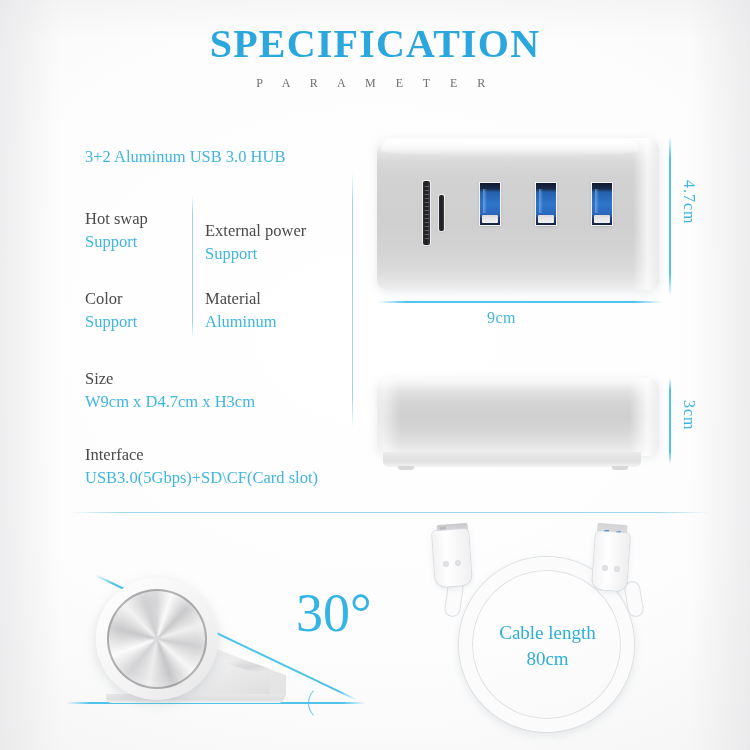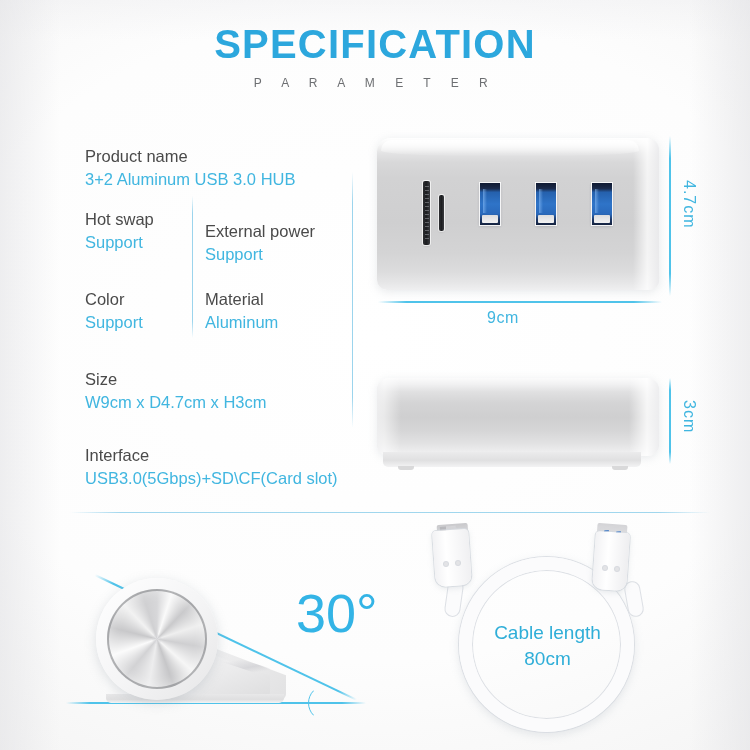--- a/index.html
+++ b/index.html
@@ -5,21 +5,21 @@
   html, body {
     margin: 0;
     padding: 0;
     background: #ffffff;
   }
   #page {
     position: relative;
     width: 750px;
     height: 750px;
     overflow: hidden;
-    font-family: Liberation Sans, sans-serif;
+    font-family: Liberation Serif, serif;
     background:
       radial-gradient(ellipse 120% 90% at 50% 45%, #ffffff 0%, #fdfdfd 48%, #f4f4f4 78%, #ececed 100%);
   }
   
   #page::before {
     content: "";
     position: absolute;
     inset: 0;
     background:
       linear-gradient(to right, rgba(225,225,228,0.55) 0px, rgba(255,255,255,0) 60px),
@@ -451,21 +451,20 @@
 <body>
 
 <div id="page">
 
   <div class="header">
     <div class="title">SPECIFICATION</div>
     <div class="subtitle">P A R A M E T E R</div>
   </div>
 
   <div class="spec-block" style="left:85px; top:145px;">
-    <div class="spec-label">Product name</div>
     <div class="spec-value">3+2 Aluminum USB 3.0 HUB</div>
   </div>
 
   <div class="spec-block" style="left:85px; top:208px;">
     <div class="spec-label">Hot swap</div>
     <div class="spec-value">Support</div>
   </div>
 
   <div class="spec-block" style="left:205px; top:220px;">
     <div class="spec-label">External power</div>

